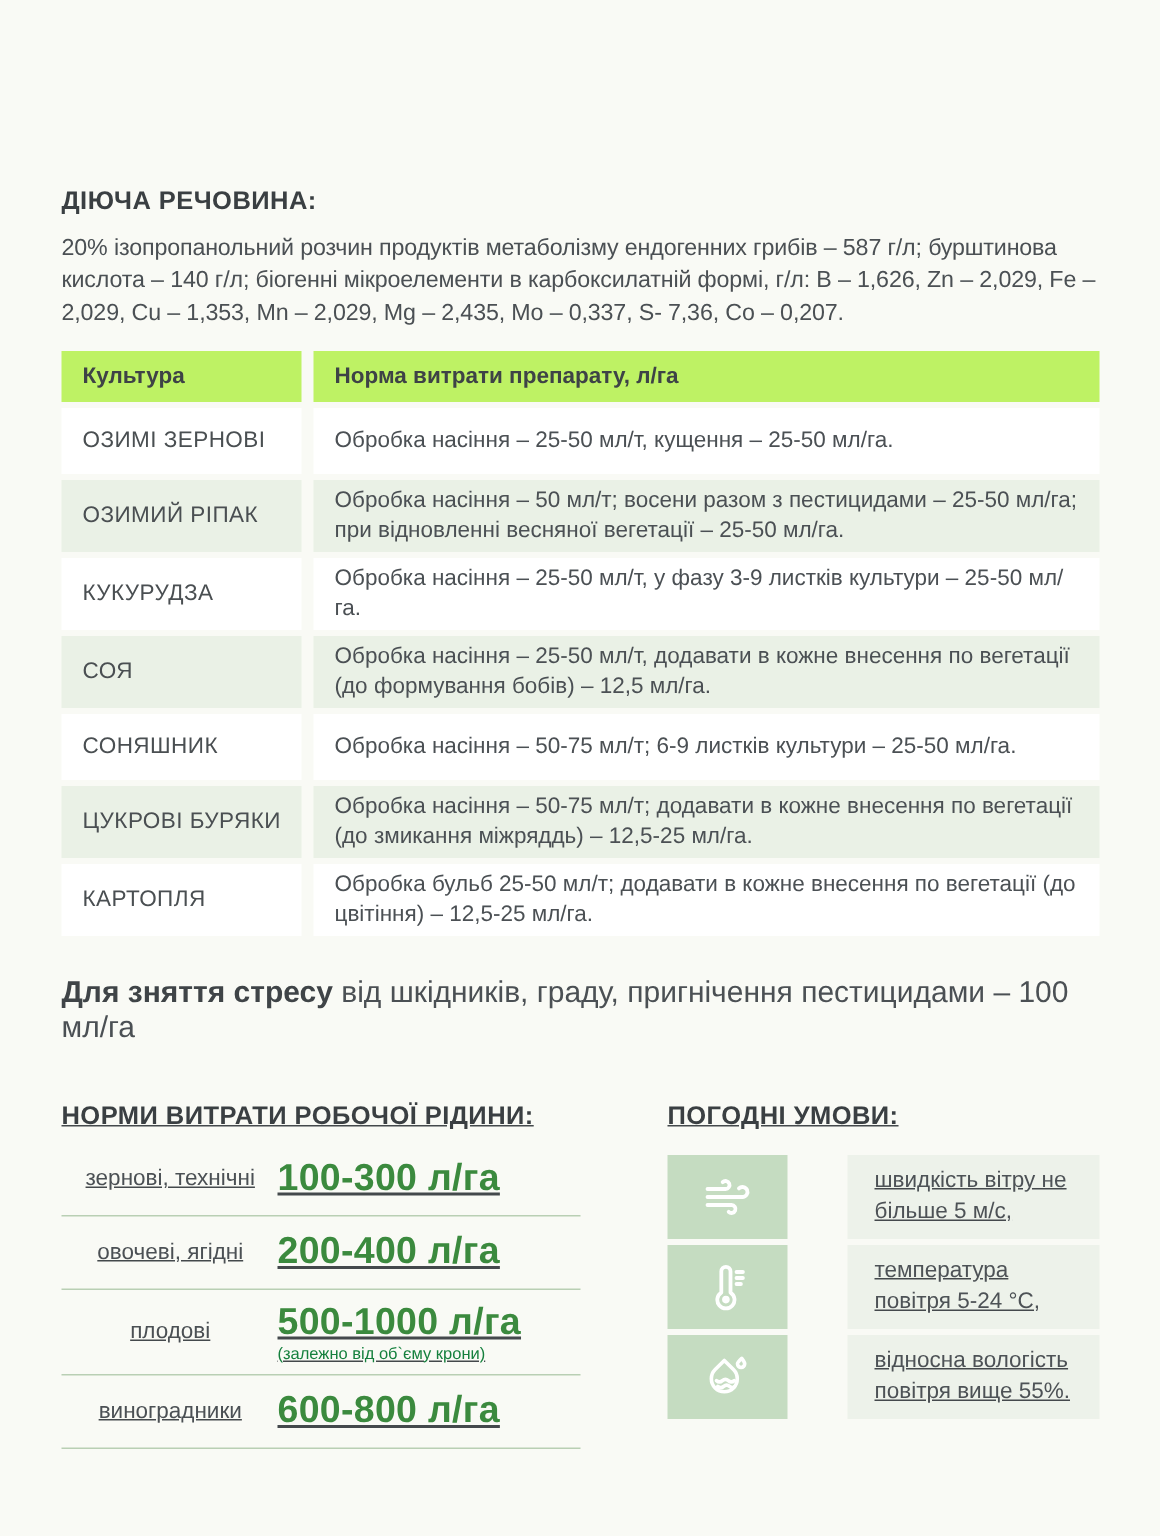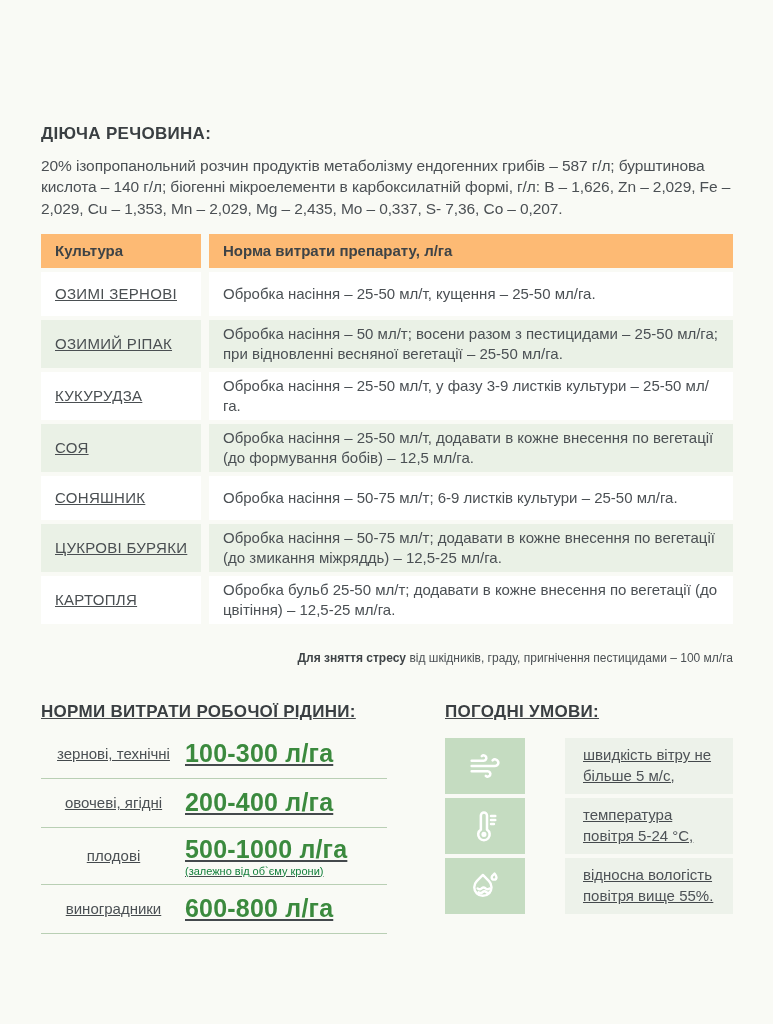--- a/index.html
+++ b/index.html
@@ -30,30 +30,30 @@
     gap:4px 8px;
   }
   .cell{
     display:flex;align-items:center;
     padding:4px 10px 4px 14px;
     font-size:15px;line-height:1.33;
     background:#ffffff;
     min-height:36px;
   }
   .cell.head{
-    background:#fdba74;
+    background:#bef264;
     font-weight:bold;color:#3e4346;
     min-height:28px;padding-top:3px;padding-bottom:3px;
   }
   .cell.alt{background:#eaf1e6;}
-  .crop-cell{color:#4a4f52;letter-spacing:.3px;text-decoration:underline;}
+  .crop-cell{color:#4a4f52;letter-spacing:.3px;}
   .rate-cell{color:#4b5054;}
 
   
-  .stress-note{margin-top:27px;font-size:12px;color:#4b5054;text-align:right;}
+  .stress-note{margin-top:27px;font-size:20px;color:#4b5054;}
   .stress-note b{color:#3f4447;}
 
   
   .bottom{display:flex;margin-top:37px;text-decoration:underline;}
   .fluid-col{width:346px;}
   .weather-col{width:288px;margin-left:auto;margin-right:0px;}
 
   .fluid-rows{margin-top:8px;}
   .fluid-row{
     display:flex;align-items:center;

